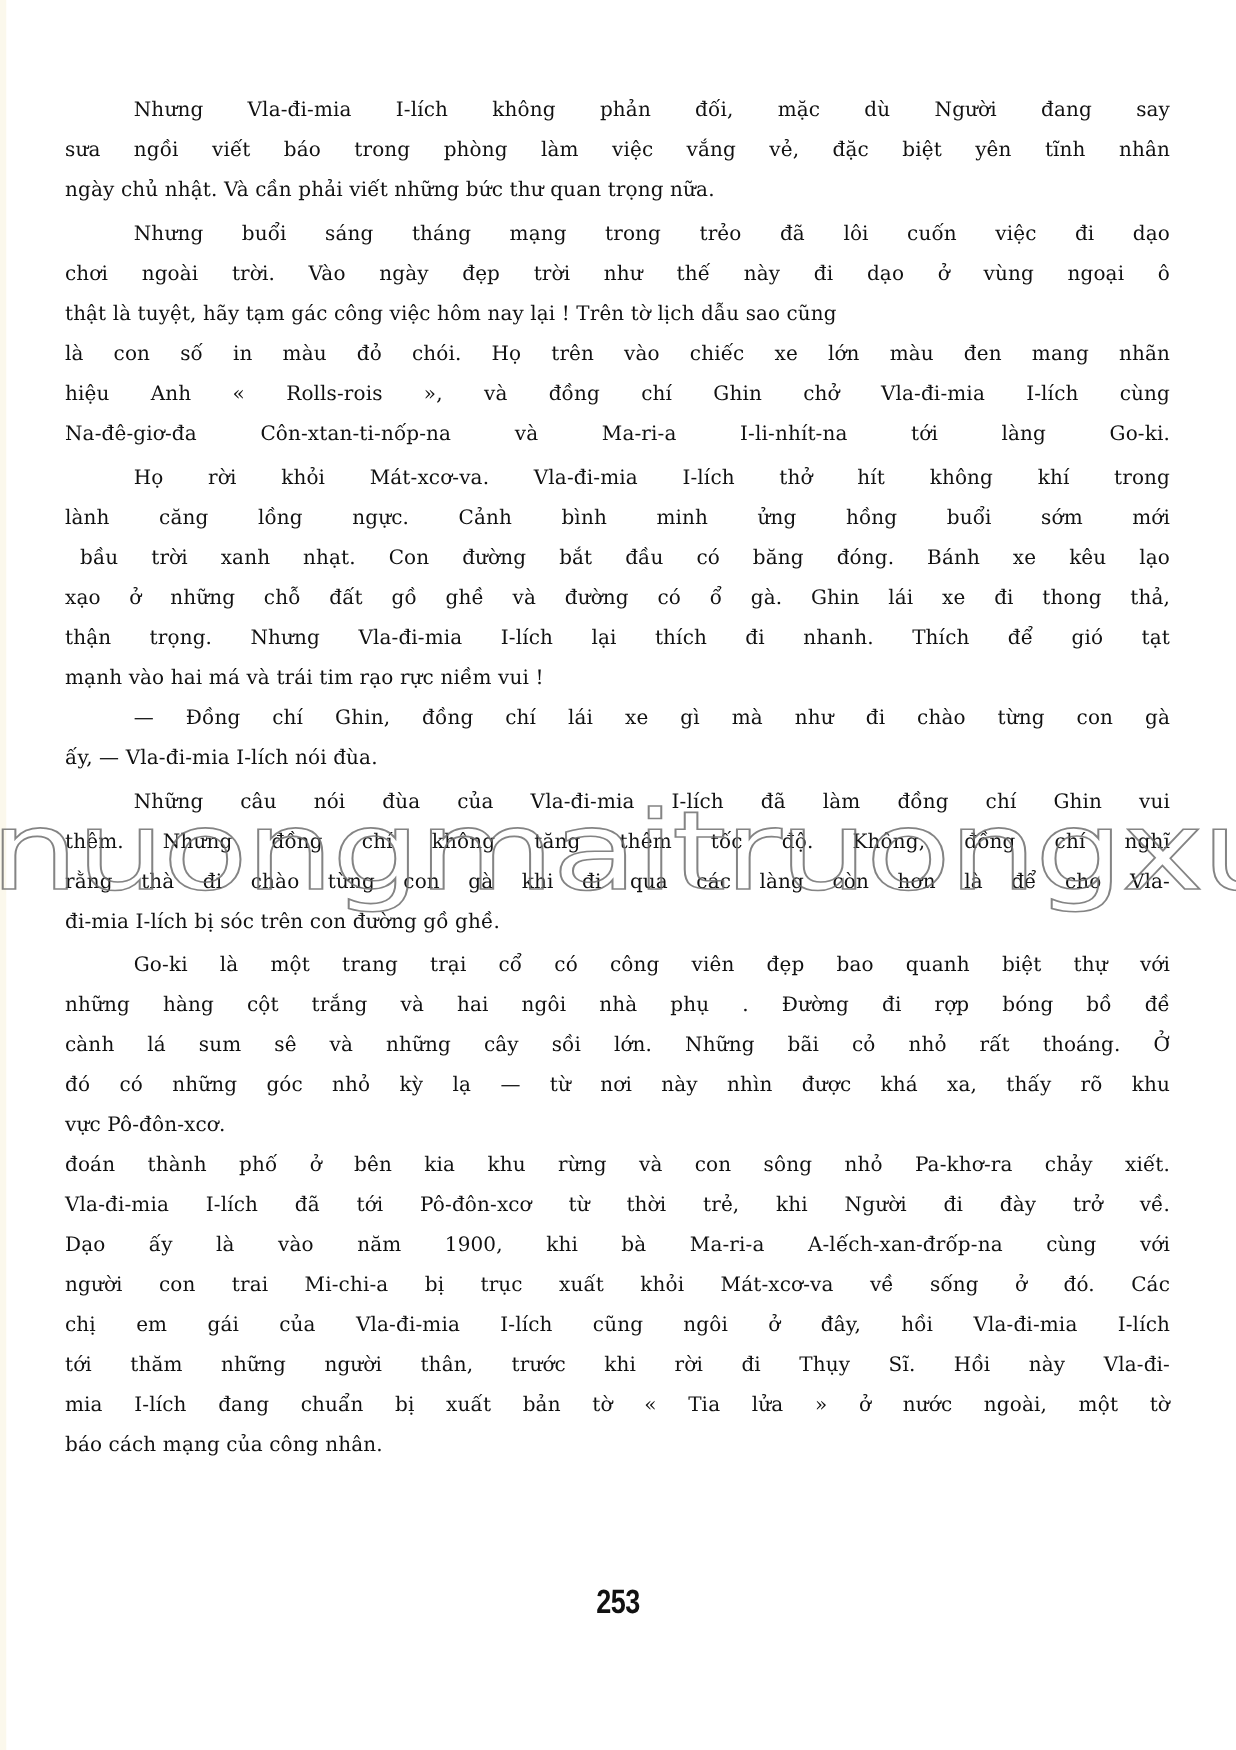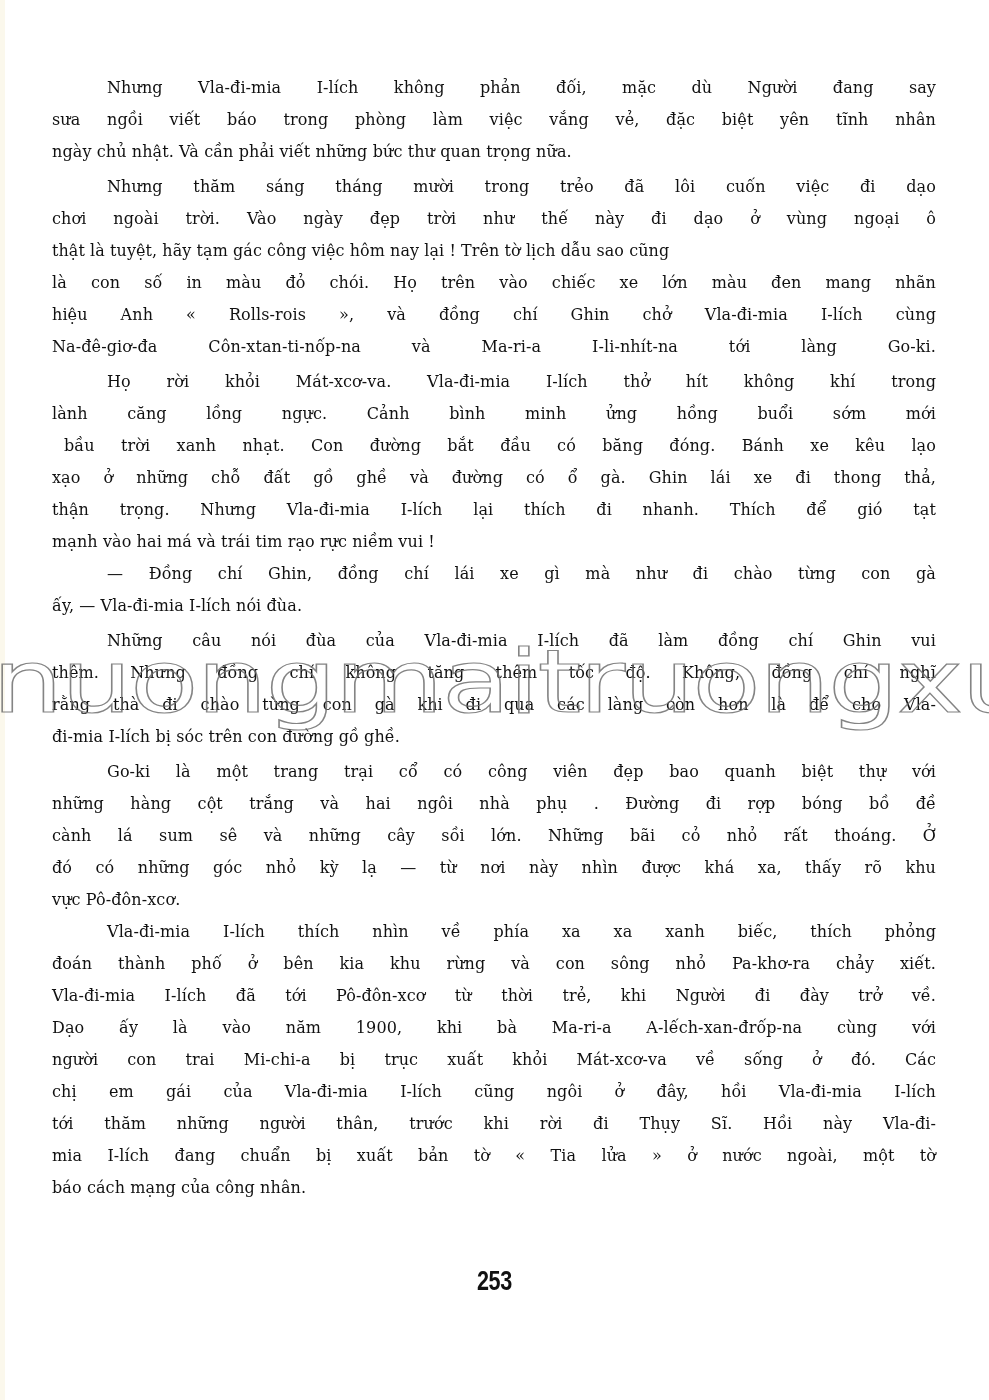--- a/index.html
+++ b/index.html
@@ -94,21 +94,21 @@
 
   <div class="text-block">
 
     <div class="para">
       <span class="line first"><span style="white-space: nowrap; word-spacing: 0px;">Nhưng Vla-đi-mia I-lích không phản đối, mặc dù Người đang say</span></span>
       <span class="line"><span style="white-space: nowrap; word-spacing: 0px; margin-top: 16px;">sưa ngồi viết báo trong phòng làm việc vắng vẻ, đặc biệt yên tĩnh nhân</span></span>
       <span class="line last"><span style="white-space: nowrap;">ngày chủ nhật. Và cần phải viết những bức thư quan trọng nữa.</span></span>
     </div>
 
     <div class="para gap">
-      <span class="line first"><span style="white-space: nowrap; word-spacing: 0px;">Nhưng thăm sáng tháng mười trong trẻo đã lôi cuốn việc đi dạo</span></span>
+      <span class="line first"><span style="white-space: nowrap; word-spacing: 0px;">Nhưng buổi sáng tháng mạng trong trẻo đã lôi cuốn việc đi dạo</span></span>
       <span class="line"><span style="white-space: nowrap; word-spacing: 0px;">chơi ngoài trời. Vào ngày đẹp trời như thế này đi dạo ở vùng ngoại ô</span></span>
       <span class="line"><span style="white-space: nowrap; display: inline-block; transform: scaleX(0.99546); transform-origin: 0px 0px;">thật là tuyệt, hãy tạm gác công việc hôm nay lại ! Trên tờ lịch dẫu sao cũng</span></span>
       <span class="line"><span style="white-space: nowrap; word-spacing: 0px;">là con số in màu đỏ chói. Họ trên vào chiếc xe lớn màu đen mang nhãn</span></span>
       <span class="line"><span style="white-space: nowrap; word-spacing: 0px;">hiệu Anh « Rolls-rois », và đồng chí Ghin chở Vla-đi-mia I-lích cùng</span></span>
       <span class="line"><span style="white-space: nowrap; word-spacing: 0px;">Na-đê-giơ-đa Côn-xtan-ti-nốp-na và Ma-ri-a I-li-nhít-na tới làng Go-ki.</span></span>
     </div>
 
     <div class="para gap">
       <span class="line first"><span style="white-space: nowrap; word-spacing: 0px;">Họ rời khỏi Mát-xcơ-va. Vla-đi-mia I-lích thở hít không khí trong</span></span>
       <span class="line"><span style="white-space: nowrap; word-spacing: 0px;">lành căng lồng ngực. Cảnh bình minh ửng hồng buổi sớm mới</span></span>
@@ -132,21 +132,20 @@
 
     <div class="para gap">
       <span class="line first"><span style="white-space: nowrap; word-spacing: 0px;">Go-ki là một trang trại cổ có công viên đẹp bao quanh biệt thự với</span></span>
       <span class="line"><span style="white-space: nowrap; word-spacing: 0px;">những hàng cột trắng và hai ngôi nhà phụ . Đường đi rợp bóng bồ đề</span></span>
       <span class="line"><span style="white-space: nowrap; word-spacing: 0px;">cành lá sum sê và những cây sồi lớn. Những bãi cỏ nhỏ rất thoáng. Ở</span></span>
       <span class="line"><span style="white-space: nowrap; word-spacing: 0px;">đó có những góc nhỏ kỳ lạ — từ nơi này nhìn được khá xa, thấy rõ khu</span></span>
       <span class="line last"><span style="white-space: nowrap;">vực  Pô-đôn-xcơ.</span></span>
     </div>
 
     <div class="para">
-      <span class="line first"><span style="white-space: nowrap; word-spacing: 0px;">Vla-đi-mia I-lích thích nhìn về phía xa xa xanh biếc, thích phỏng</span></span>
       <span class="line"><span style="white-space: nowrap; word-spacing: 0px;">đoán thành phố ở bên kia khu rừng và con sông nhỏ Pa-khơ-ra chảy xiết.</span></span>
       <span class="line"><span style="white-space: nowrap; word-spacing: 0px;">Vla-đi-mia I-lích đã tới Pô-đôn-xcơ từ thời trẻ, khi Người đi đày trở về.</span></span>
       <span class="line"><span style="white-space: nowrap; word-spacing: 0px;">Dạo ấy là vào năm 1900, khi bà Ma-ri-a A-lếch-xan-đrốp-na cùng với</span></span>
       <span class="line"><span style="white-space: nowrap; word-spacing: 0px;">người con trai Mi-chi-a bị trục xuất khỏi Mát-xcơ-va về sống ở đó. Các</span></span>
       <span class="line"><span style="white-space: nowrap; word-spacing: 0px;">chị em gái của Vla-đi-mia I-lích cũng ngôi ở đây, hồi Vla-đi-mia I-lích</span></span>
       <span class="line"><span style="white-space: nowrap; word-spacing: 0px;">tới thăm những người thân, trước khi rời đi Thụy Sĩ. Hồi này Vla-đi-</span></span>
       <span class="line"><span style="white-space: nowrap; word-spacing: 0px;">mia I-lích đang chuẩn bị  xuất bản tờ « Tia lửa » ở nước ngoài, một tờ</span></span>
       <span class="line last"><span style="white-space: nowrap;">báo cách mạng của công nhân.</span></span>
     </div>
 

